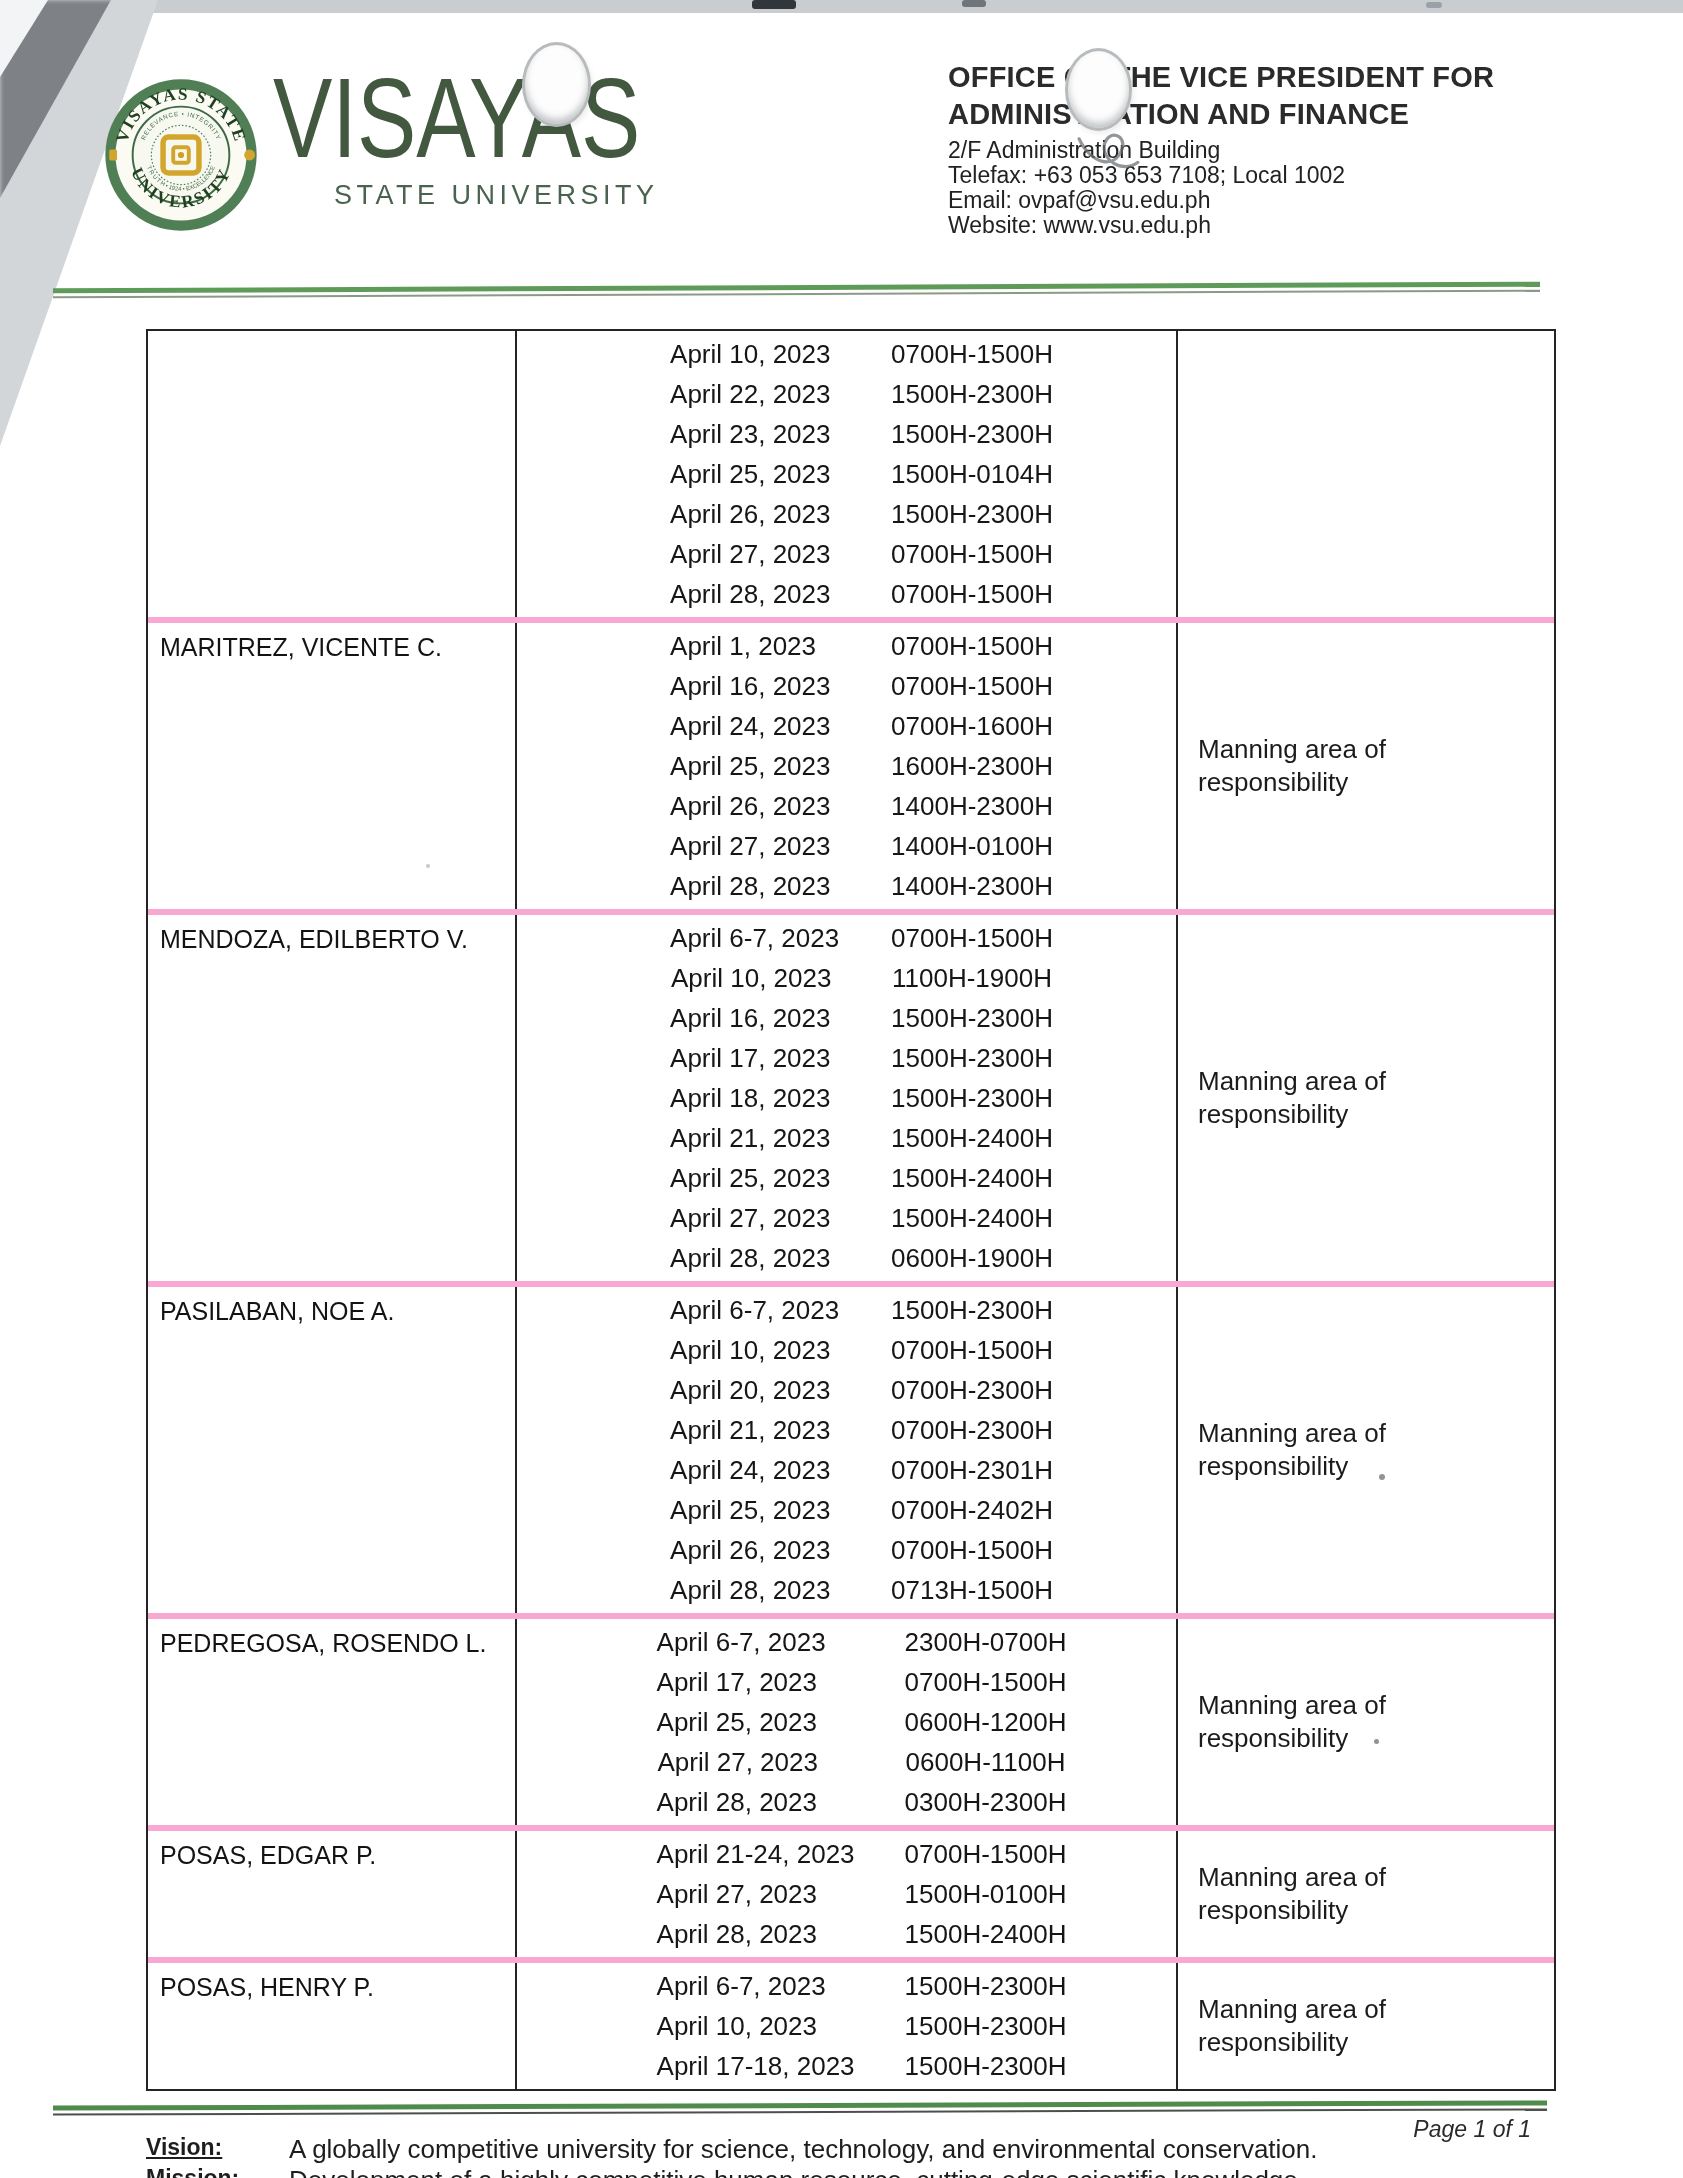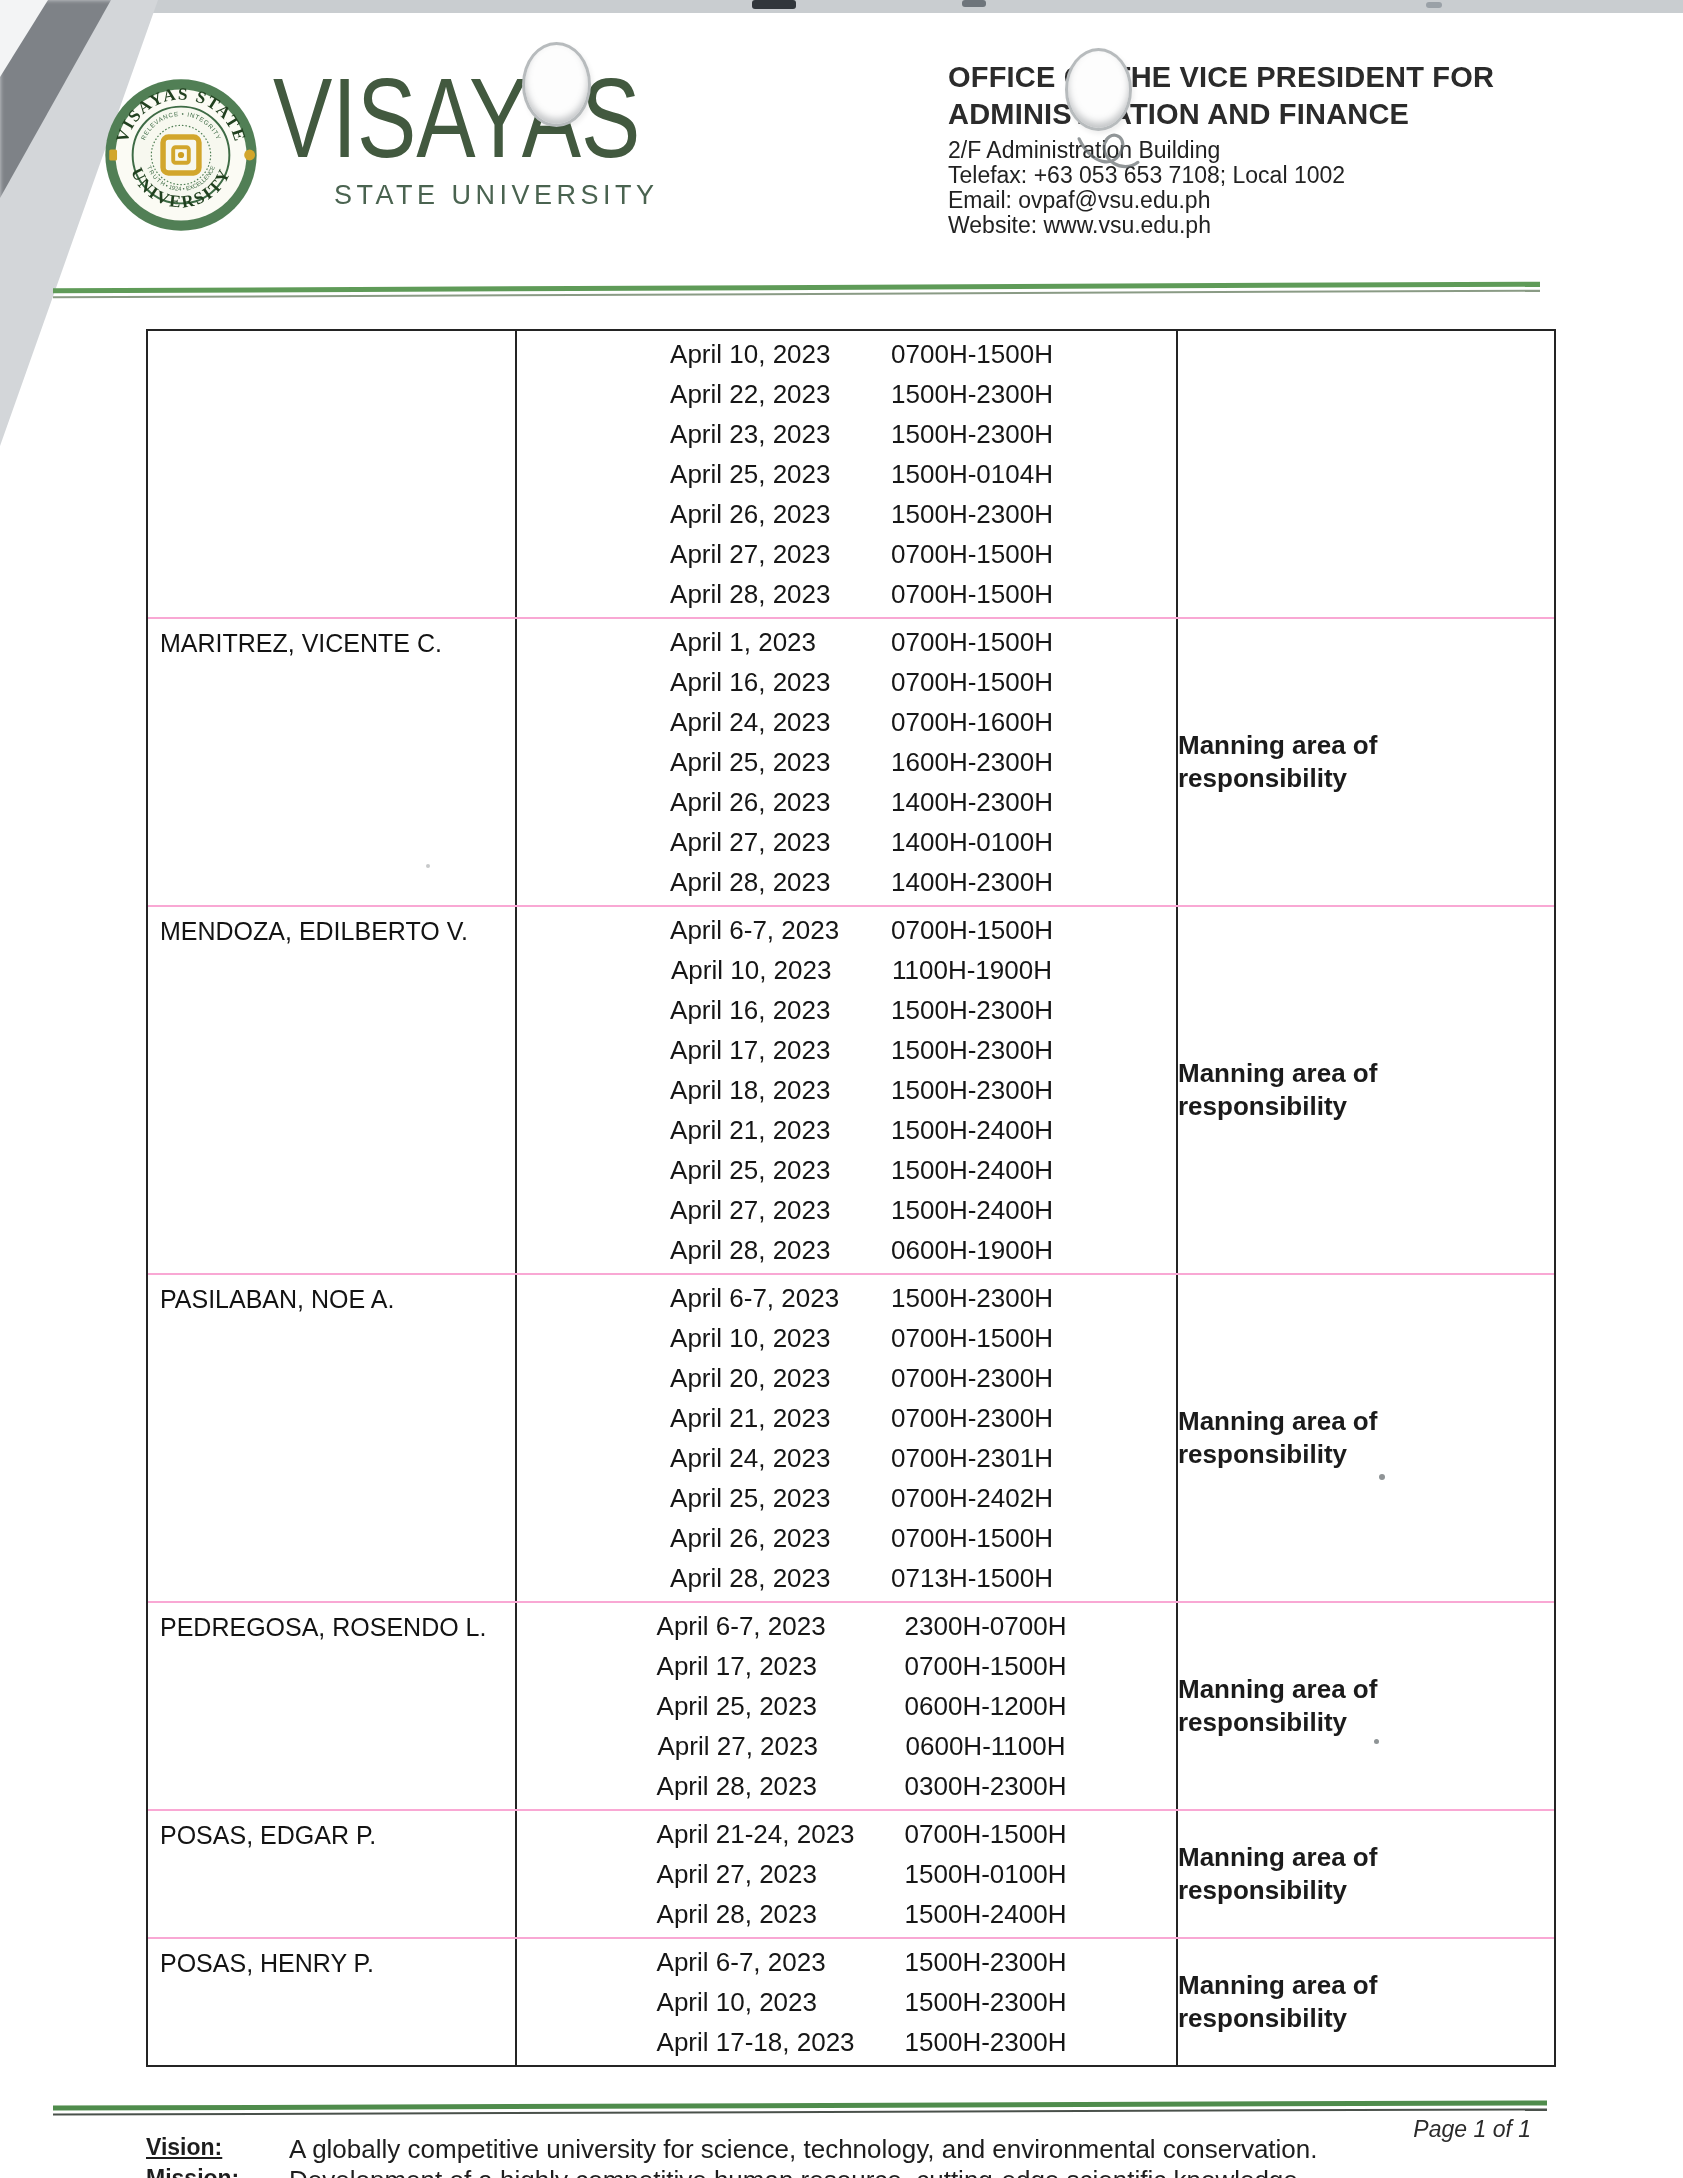--- a/index.html
+++ b/index.html
@@ -40,30 +40,30 @@
     border-bottom:2px solid #8a9b85;transform:rotate(-.26deg);}
   .rule-bottom{left:53px;top:2103px;width:1494px;border-top:5px solid #4f8c4c;
     border-bottom:2px solid #4a514b;transform:rotate(-.2deg);}
 
   .curl{position:absolute;left:1071px;top:127px;}
 
   
   #schedule-table{position:absolute;left:146px;top:329px;width:1410px;
     border:2px solid #242424;box-sizing:border-box;}
   .tblock{display:grid;grid-template-columns:369px 661px 1fr;}
-  .tblock + .tblock{border-top:2px solid #f9a8d4;}
+  .tblock + .tblock{border-top:6px solid #f9a8d4;}
   .cell{box-sizing:border-box;}
   .cell-name{border-right:2px solid #242424;padding:4px 4px 2px 12px;
     font-size:25px;line-height:41px;color:#131313;}
   .cell-sched{border-right:2px solid #242424;padding:3px 0;}
   .srow{height:40px;display:flex;align-items:center;padding-left:30px;font-size:26px;justify-content:center;}
   .sdate{display:inline-block;width:221px;flex:0 0 auto;}
   .wide-time .sdate{width:248px;}
   .stime{display:inline-block;}
-  .cell-remarks{display:flex;align-items:center;font-size:26px;font-weight:bold;}
+  .cell-remarks{display:flex;align-items:center;padding-left:20px;font-size:26px;}
   .remarks-text{display:block;width:223px;line-height:33px;color:#1b1b1b;}
 
   
   .page-num{position:absolute;left:1267px;top:2116px;width:264px;text-align:right;
     font-size:23px;font-style:italic;color:#2a2a2a;}
   .form-code{position:absolute;left:1267px;top:2148px;width:264px;text-align:right;
     font-size:25px;font-weight:700;color:#701a75;margin-top:26px;}
   .vm-label{position:absolute;left:146px;font-size:23px;font-weight:700;color:#1d1d1d;}
   .vm-text{position:absolute;left:289px;font-size:26px;color:#1d1d1d;}
   .vision-label{top:2134px;text-decoration:underline;}

